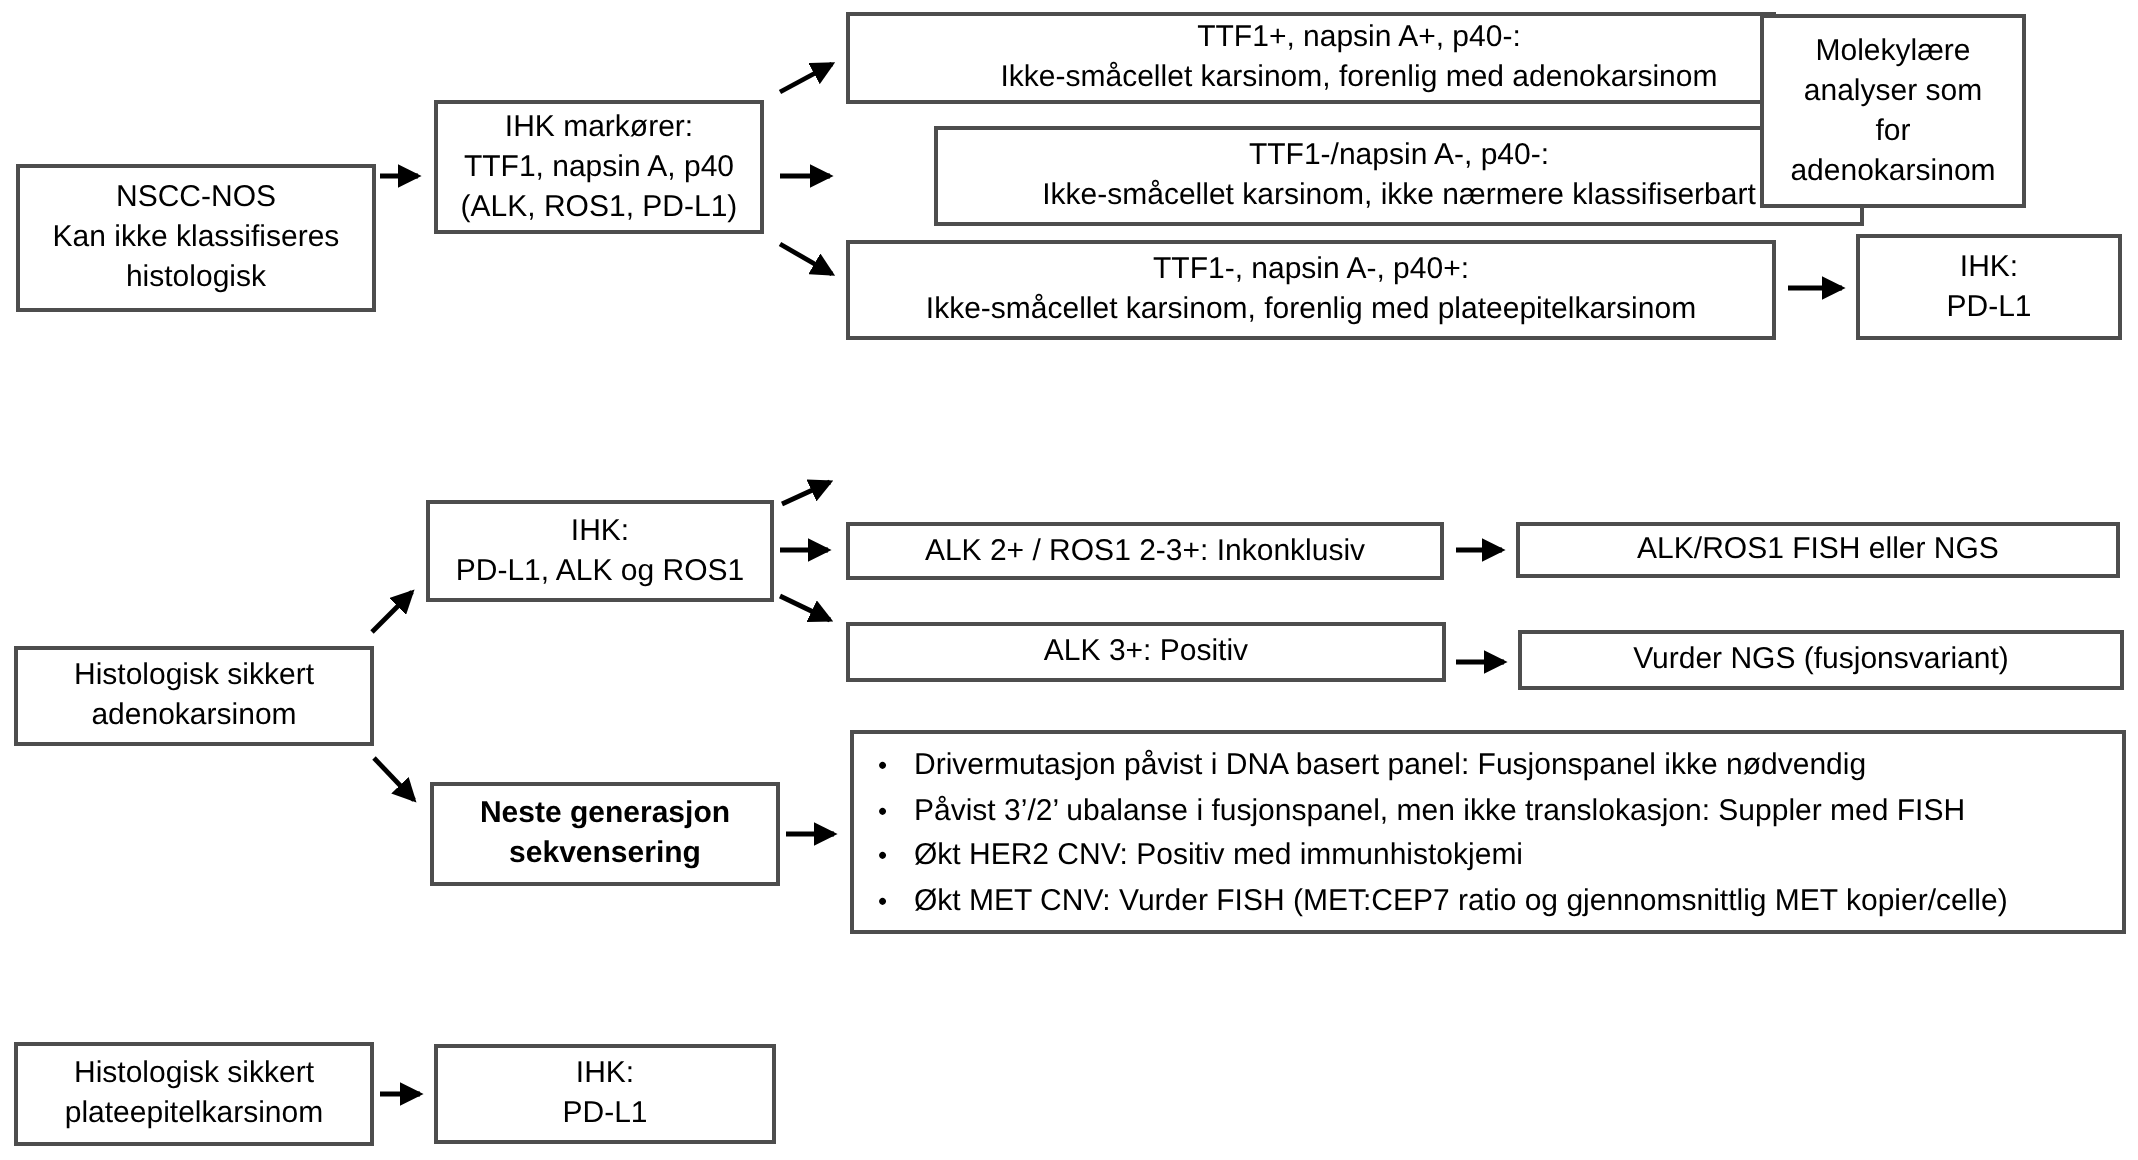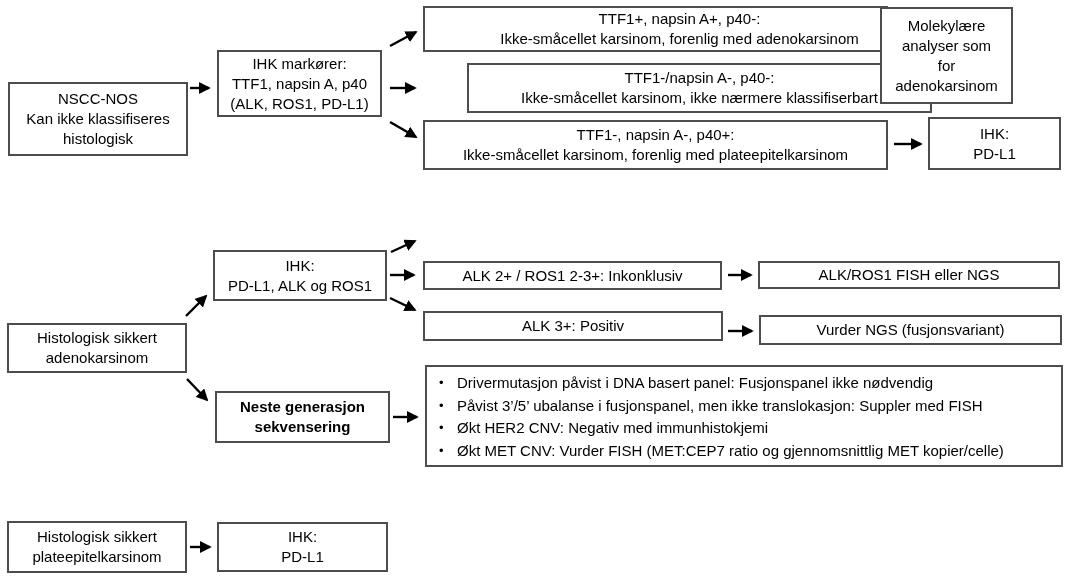--- a/index.html
+++ b/index.html
@@ -155,22 +155,22 @@
     <span class="txt">ALK/ROS1 FISH eller NGS</span>
   </div>
 
   <div class="node" style="left:759px;top:315px;width:303px;height:30px;justify-content:flex-end;">
     <span class="txt">Vurder NGS (fusjonsvariant)</span>
   </div>
 
   <div class="node bullets" style="left:425px;top:365px;width:638px;height:102px;">
     <ul>
       <li>Drivermutasjon påvist i DNA basert panel: Fusjonspanel ikke nødvendig</li>
-      <li>Påvist 3’/5’ ubalanse i fusjonspanel, men ikke translokasjon: Suppler med FISH</li>
-      <li>Økt HER2 CNV: Negativ med immunhistokjemi</li>
+      <li>Påvist 3’/2’ ubalanse i fusjonspanel, men ikke translokasjon: Suppler med FISH</li>
+      <li>Økt HER2 CNV: Positiv med immunhistokjemi</li>
       <li>Økt MET CNV: Vurder FISH (MET:CEP7 ratio og gjennomsnittlig MET kopier/celle)</li>
     </ul>
   </div>
 
   <div class="node" style="left:7px;top:521px;width:180px;height:52px;">
     <span class="txt">Histologisk sikkert
 plateepitelkarsinom</span>
   </div>
 
   <div class="node" style="left:217px;top:522px;width:171px;height:50px;">

